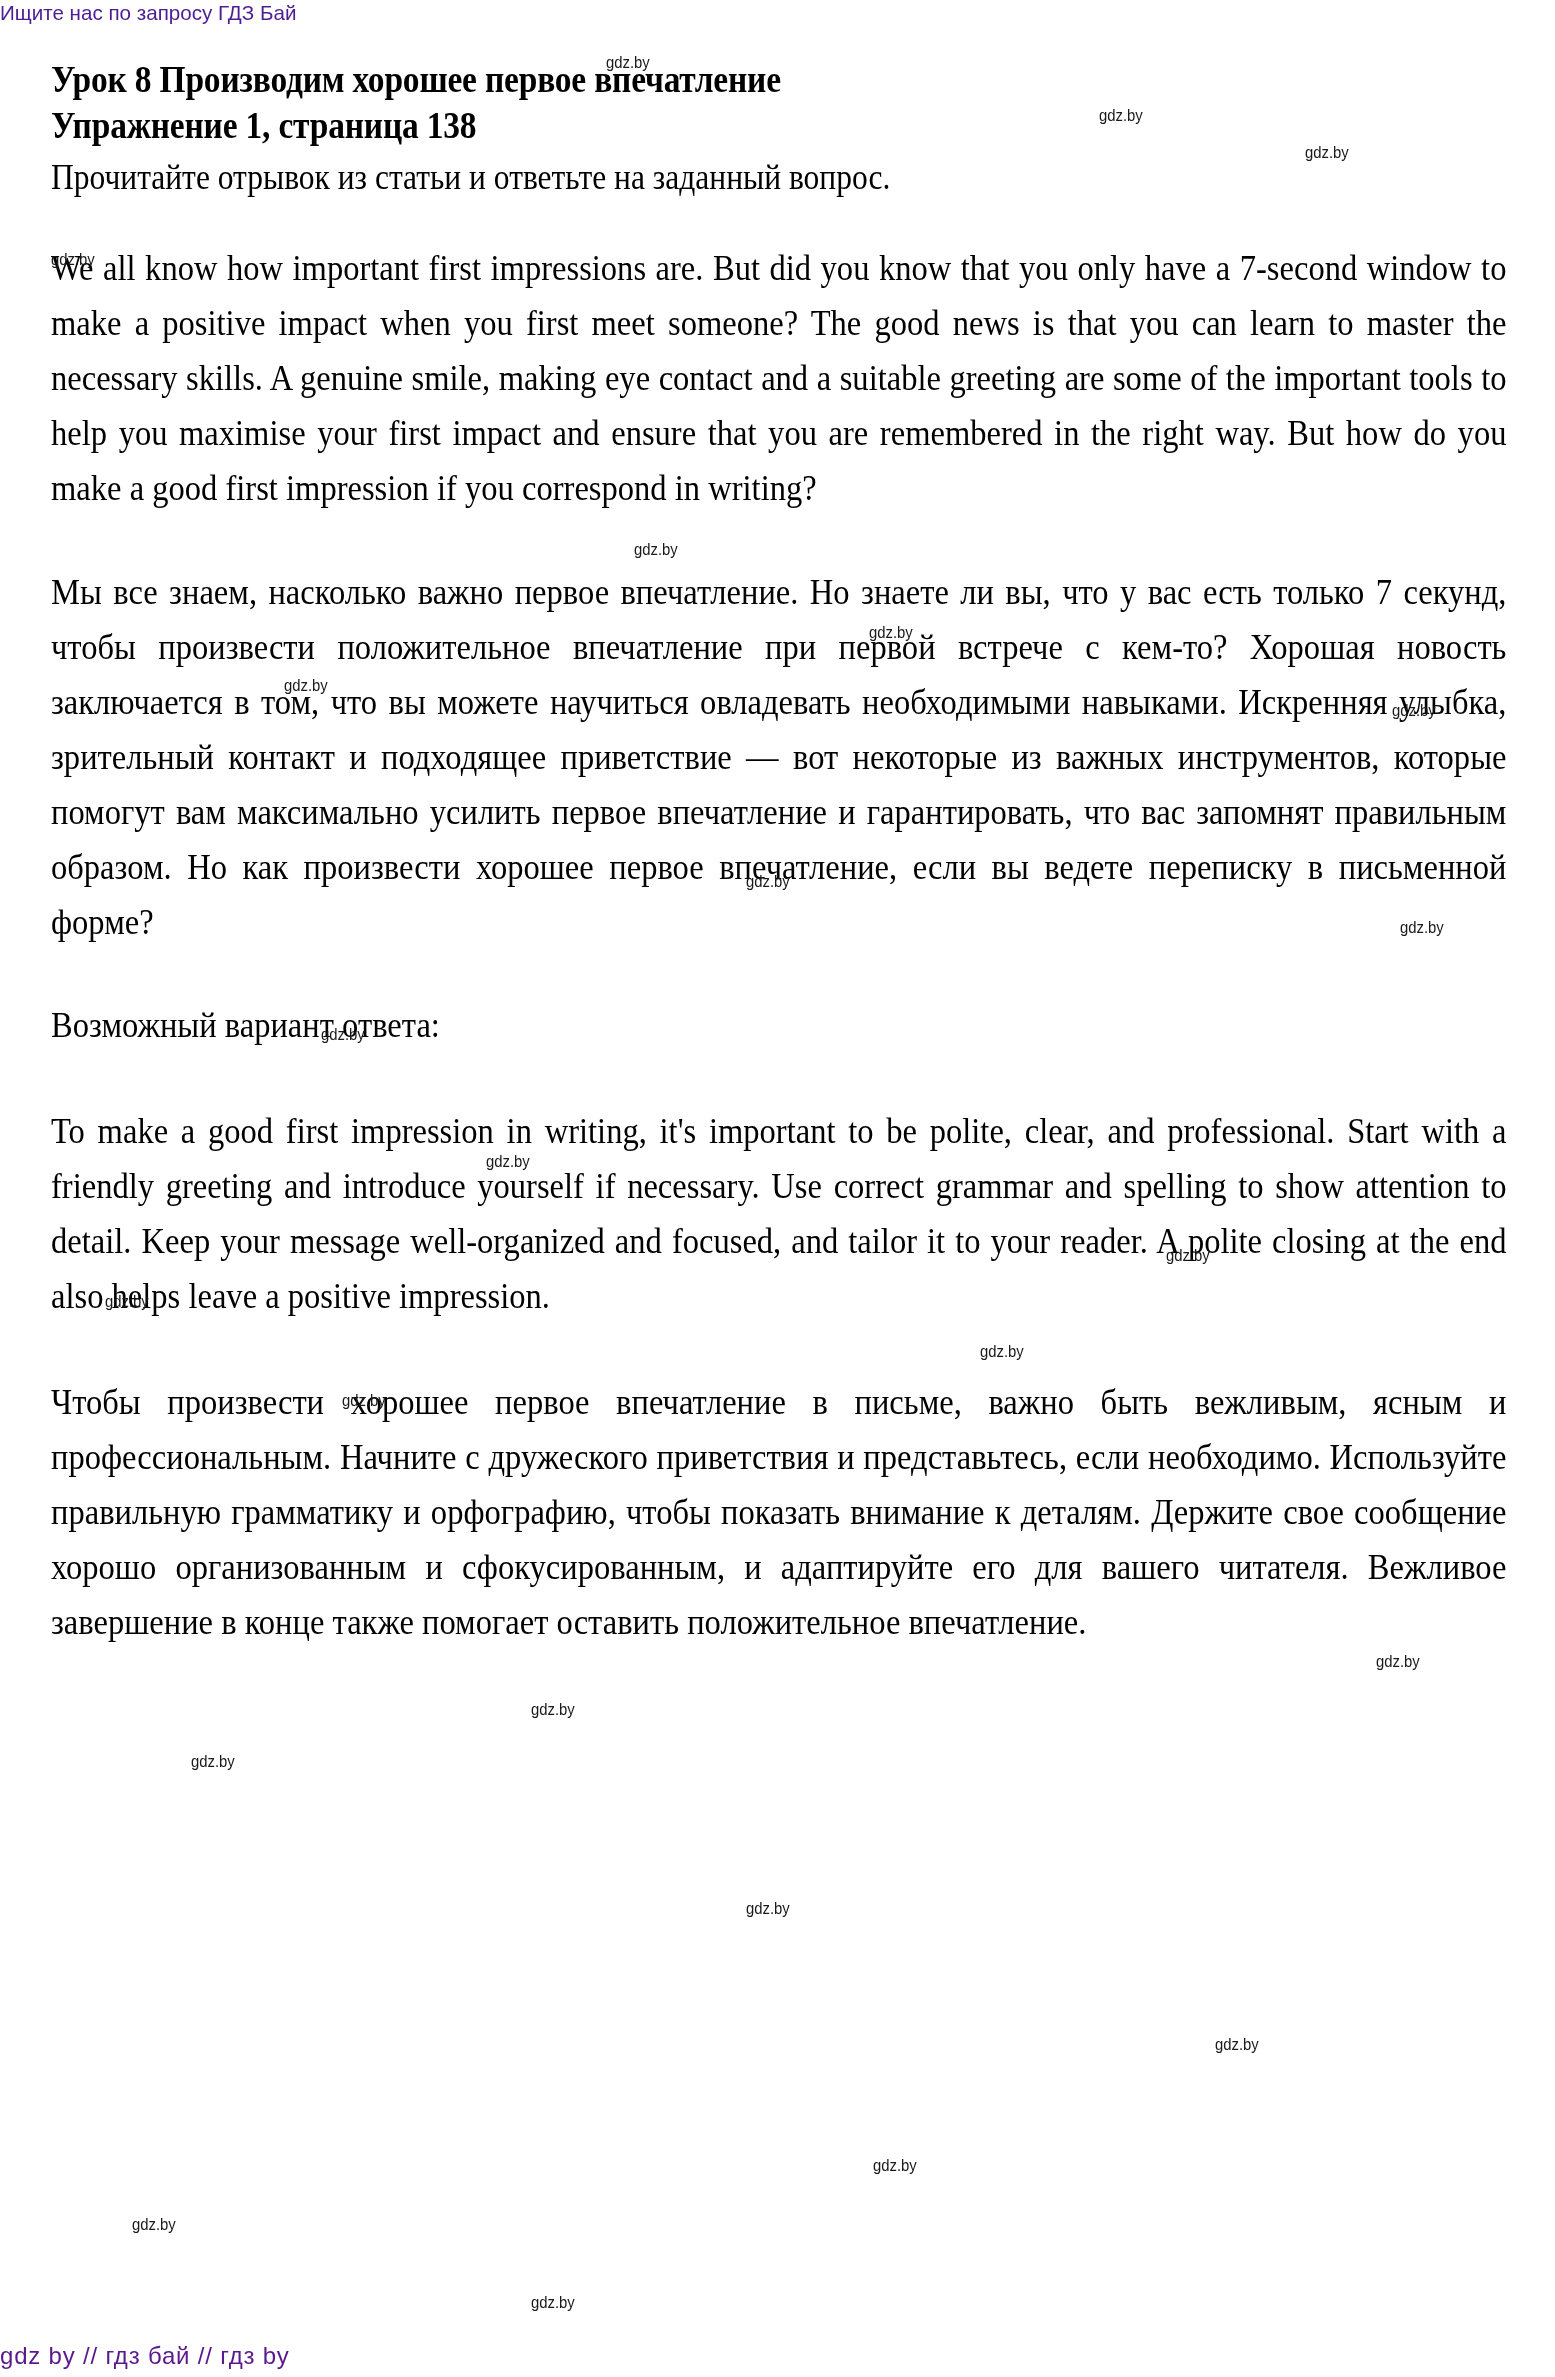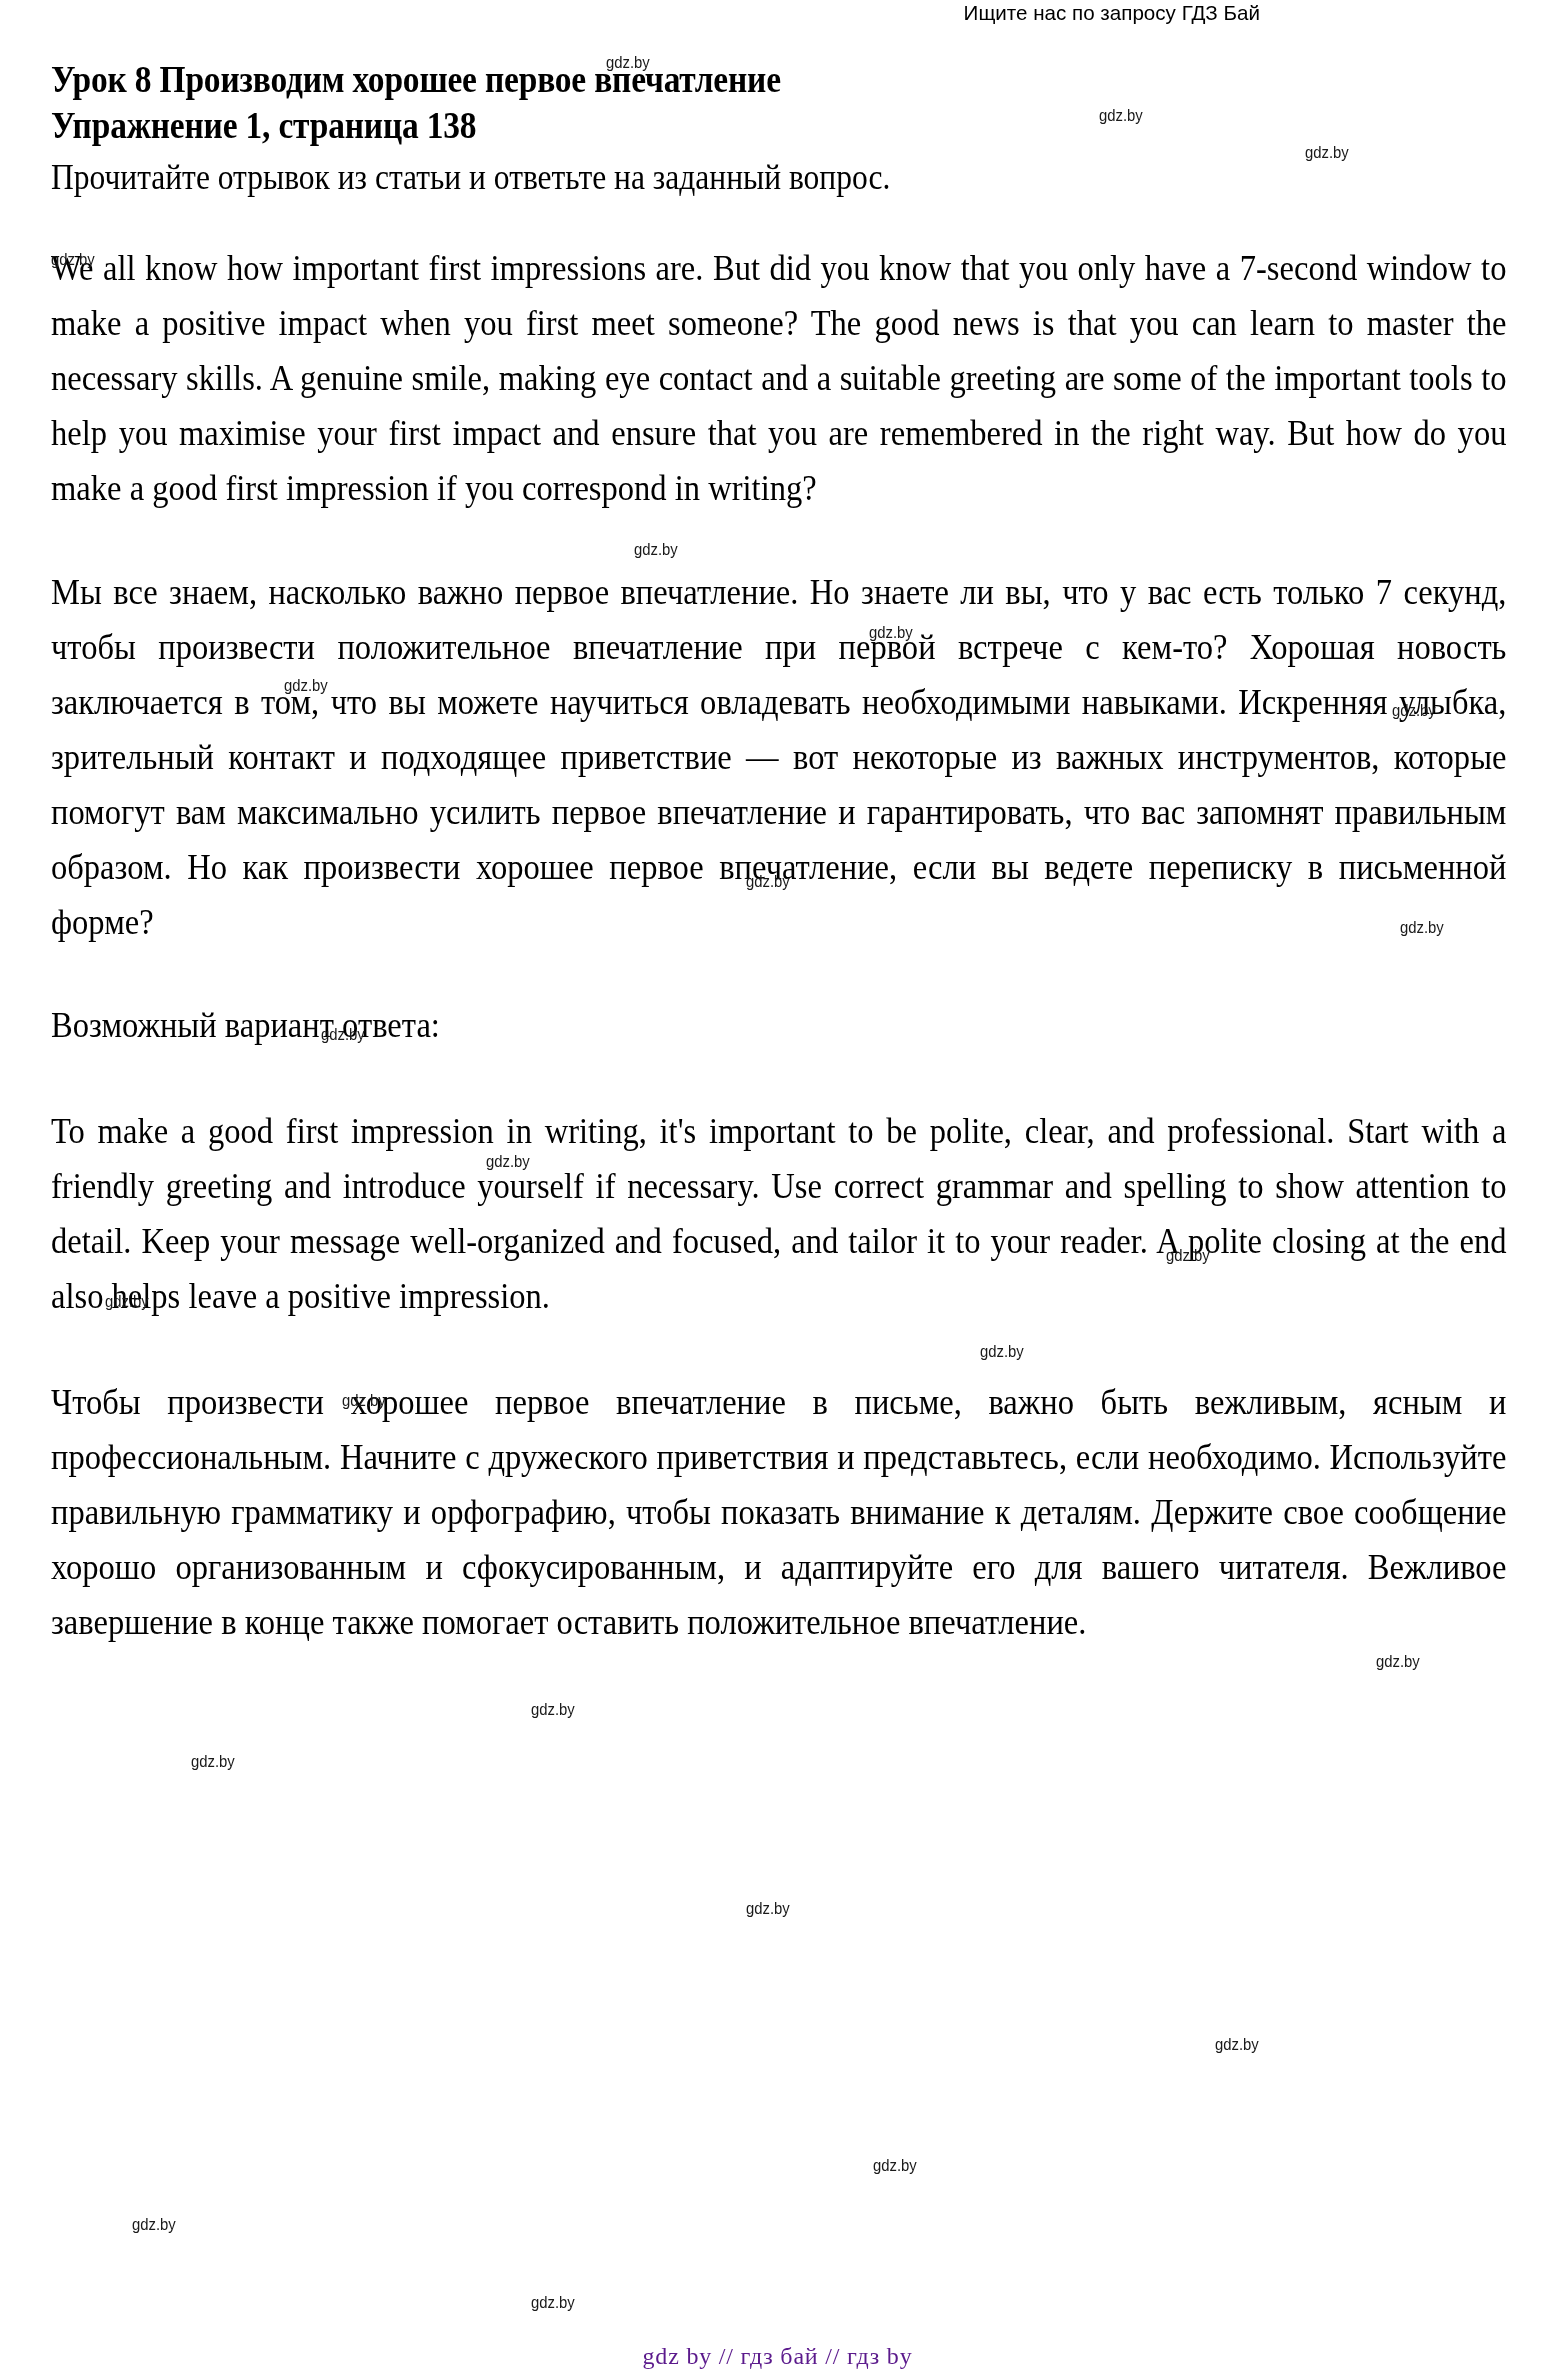--- a/index.html
+++ b/index.html
@@ -18,25 +18,25 @@
     font-family: "Liberation Serif", "DejaVu Serif", serif;
     color: #000000;
   }
 
   
   .promo {
     position: absolute;
     top: 0px;
     left: 0;
     width: 1260px;
-    text-align: right;
+    text-align: left;
     font-family: "Liberation Sans", "DejaVu Sans", sans-serif;
     font-size: 20.6px;
     line-height: 25px;
-    color: #000000;
+    color: #4c1d95;
     white-space: nowrap;
   }
 
   
   .content {
     position: absolute;
     left: 51px;
     top: 56px;
     width: 1458px;
   }
@@ -96,22 +96,21 @@
     transform-origin: left top;
     pointer-events: none;
   }
 
   
   .footer-links {
     position: absolute;
     left: 0;
     top: 2341px;
     width: 1555px;
-    text-align: center;
-    font-family: Liberation Serif, serif;
+    font-family: Liberation Sans, sans-serif;
     font-size: 24px;
     line-height: 30px;
     color: #5b1a8c;
     letter-spacing: 0.8px;
     white-space: nowrap;
   }
 </style>
 </head>
 <body>
 

